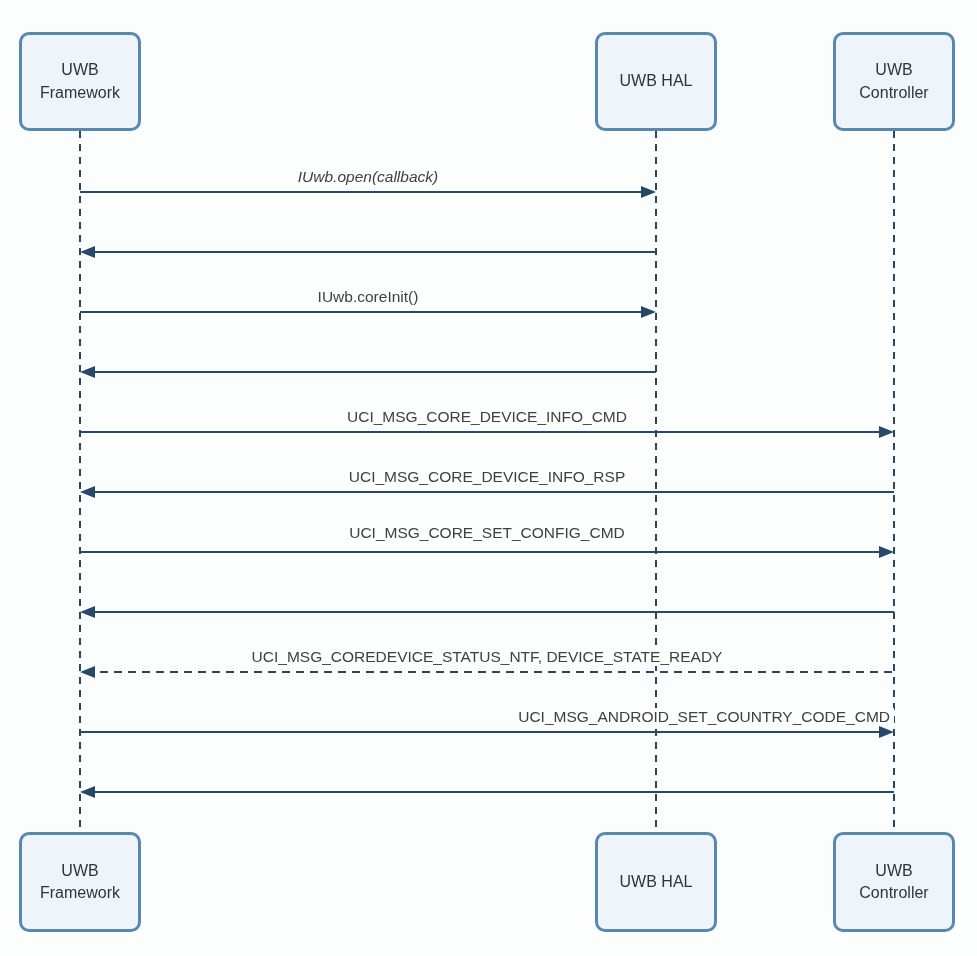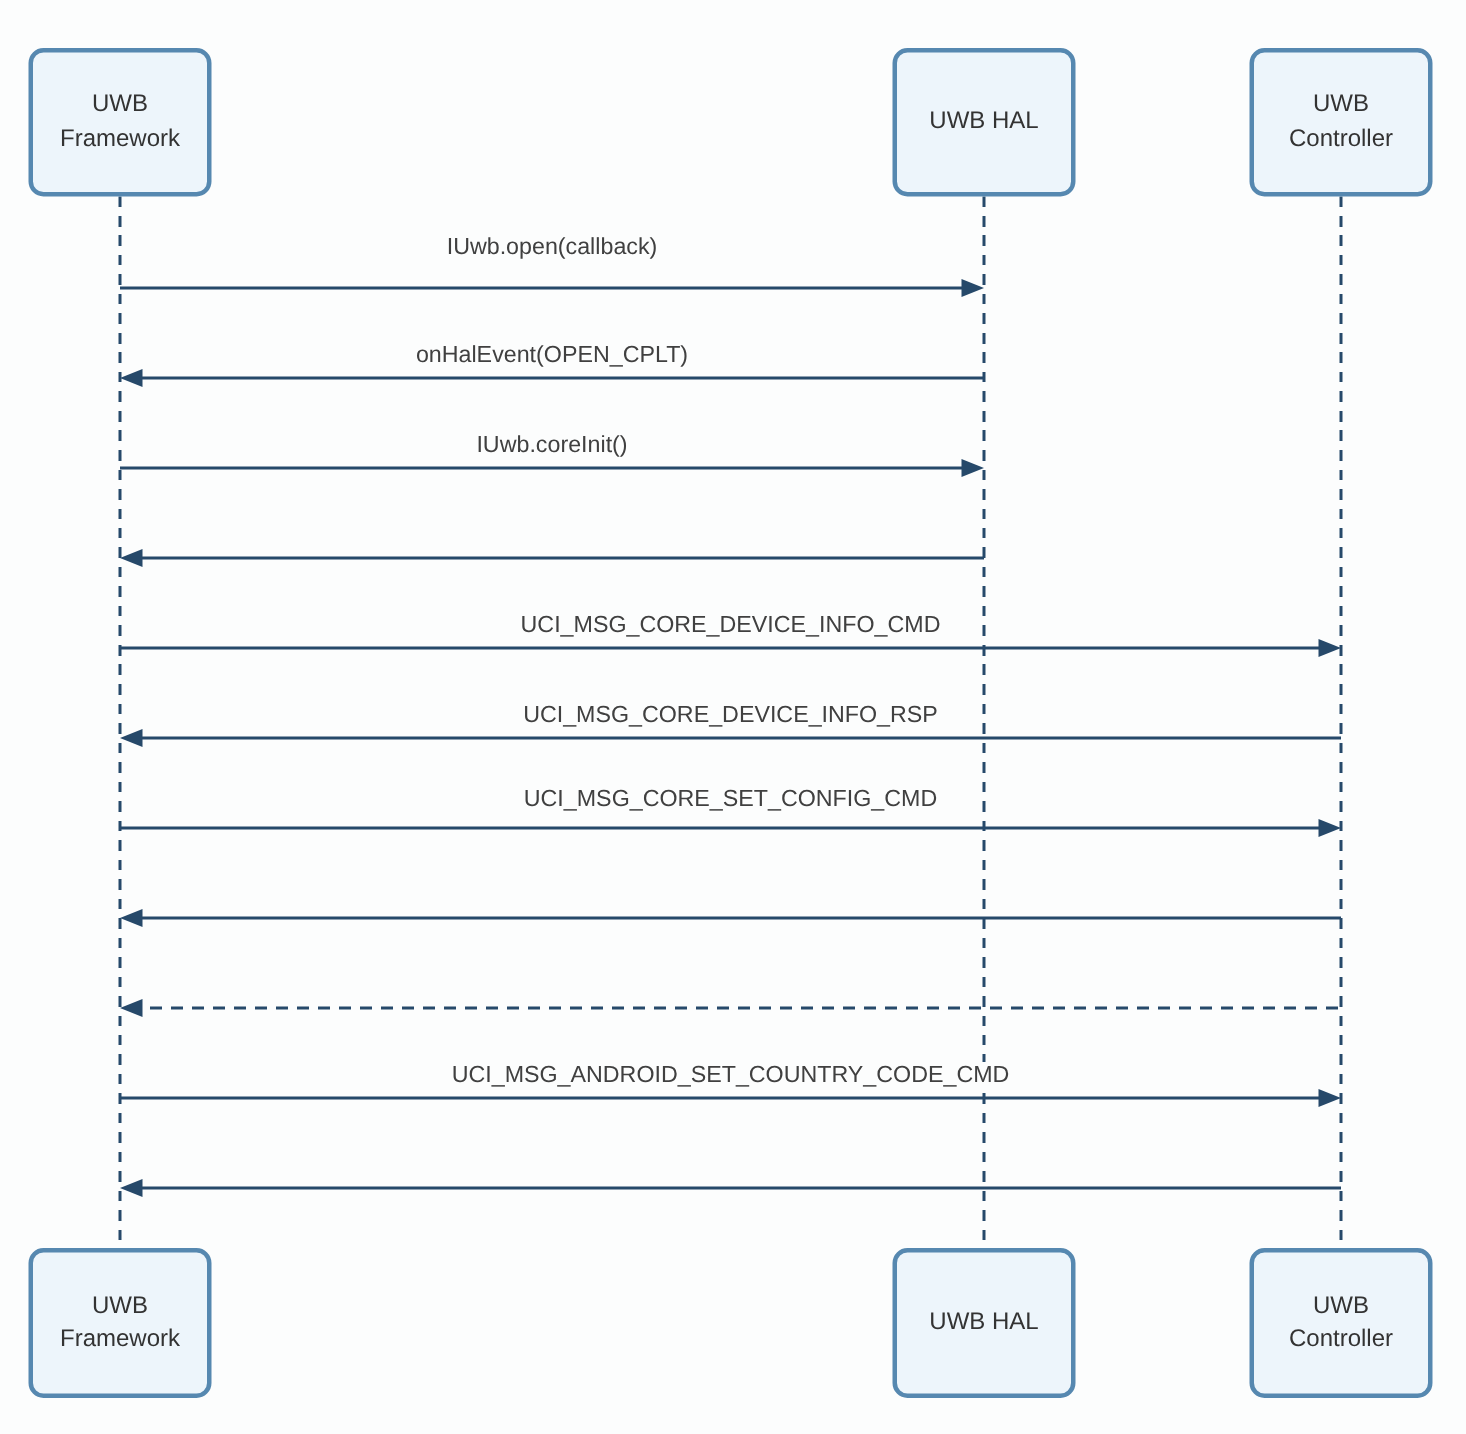--- a/index.html
+++ b/index.html
@@ -75,28 +75,25 @@
 </style>
 </head>
 <body>
 
 <div class="canvas" id="canvas" style="--line: #26496a; --box-border: #5688b0; --box-fill: #edf5fb; --msg-text: #404040; --box-text: #333333; background: rgb(252, 253, 253);">
     <div class="lifeline" style="left: 79px; top: 131px; height: 701px;"></div>
     <div class="lifeline" style="left: 655px; top: 131px; height: 701px;"></div>
     <div class="lifeline" style="left: 893px; top: 131px; height: 701px;"></div>
     <div class="msg-line" style="left: 80px; width: 570px; top: 191px;"></div>
     <div class="arrow-head right" style="top: 186px; left: 641px;"></div>
-    <div class="msg-label-row" style="left: 80px; width: 576px; top: 152px;">
+    <div class="msg-label-row" style="left: 80px; width: 576px; top: 164px; font-style: italic;">
       <span class="msg-label">IUwb.open(callback)</span>
     </div>
     <div class="msg-line" style="left: 86px; width: 570px; top: 251px;"></div>
     <div class="arrow-head left" style="top: 246px; left: 80px;"></div>
-    <div class="msg-label-row" style="left: 80px; width: 576px; top: 224px;">
-      <span class="msg-label">onHalEvent(OPEN_CPLT)</span>
-    </div>
     <div class="msg-line" style="left: 80px; width: 570px; top: 311px;"></div>
     <div class="arrow-head right" style="top: 306px; left: 641px;"></div>
     <div class="msg-label-row" style="left: 80px; width: 576px; top: 284px; text-align: center;">
       <span class="msg-label">IUwb.coreInit()</span>
     </div>
     <div class="msg-line" style="left: 86px; width: 570px; top: 371px;"></div>
     <div class="arrow-head left" style="top: 366px; left: 80px;"></div>
     <div class="msg-line" style="left: 80px; width: 808px; top: 431px;"></div>
     <div class="arrow-head right" style="top: 426px; left: 879px;"></div>
     <div class="msg-label-row" style="left: 80px; width: 814px; top: 404px;">
@@ -109,23 +106,26 @@
     </div>
     <div class="msg-line" style="left: 80px; width: 808px; top: 551px;"></div>
     <div class="arrow-head right" style="top: 546px; left: 879px;"></div>
     <div class="msg-label-row" style="left: 80px; width: 814px; top: 520px;">
       <span class="msg-label">UCI_MSG_CORE_SET_CONFIG_CMD</span>
     </div>
     <div class="msg-line" style="left: 86px; width: 808px; top: 611px;"></div>
     <div class="arrow-head left" style="top: 606px; left: 80px;"></div>
     <div class="msg-line dashed" style="left: 86px; width: 808px; top: 671px;"></div>
     <div class="arrow-head left" style="top: 666px; left: 80px;"></div>
+    <div class="msg-label-row" style="left: 80px; width: 814px; top: 644px;">
+      <span class="msg-label">UCI_MSG_COREDEVICE_STATUS_NTF, DEVICE_STATE_READY</span>
+    </div>
     <div class="msg-line" style="left: 80px; width: 808px; top: 731px;"></div>
     <div class="arrow-head right" style="top: 726px; left: 879px;"></div>
-    <div class="msg-label-row" style="left: 80px; width: 814px; top: 704px;">
+    <div class="msg-label-row" style="left: 80px; width: 814px; top: 704px; justify-content: flex-end;">
       <span class="msg-label">UCI_MSG_ANDROID_SET_COUNTRY_CODE_CMD</span>
     </div>
     <div class="msg-line" style="left: 86px; width: 808px; top: 791px;"></div>
     <div class="arrow-head left" style="top: 786px; left: 80px;"></div>
     <div class="actor-box" style="left: 19px; top: 32px; height: 99px;">
       <span>UWB Framework</span>
     </div>
     <div class="actor-box" style="left: 19px; top: 832px; height: 100px;">
       <span>UWB Framework</span>
     </div>

